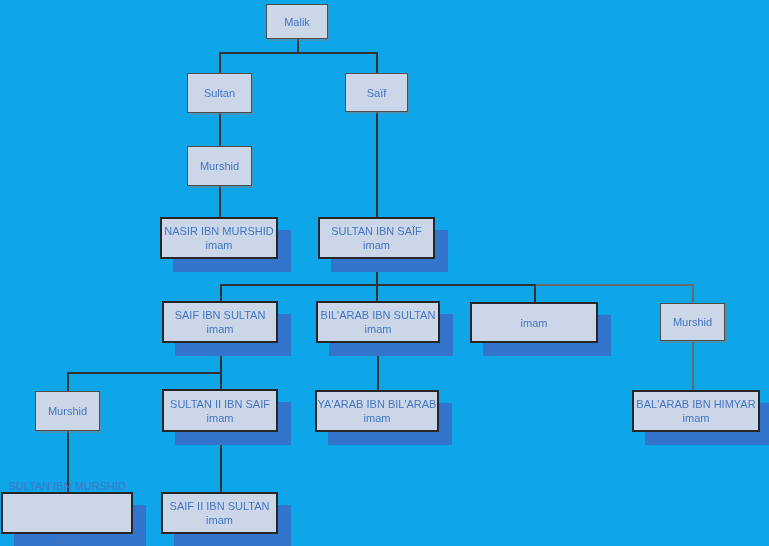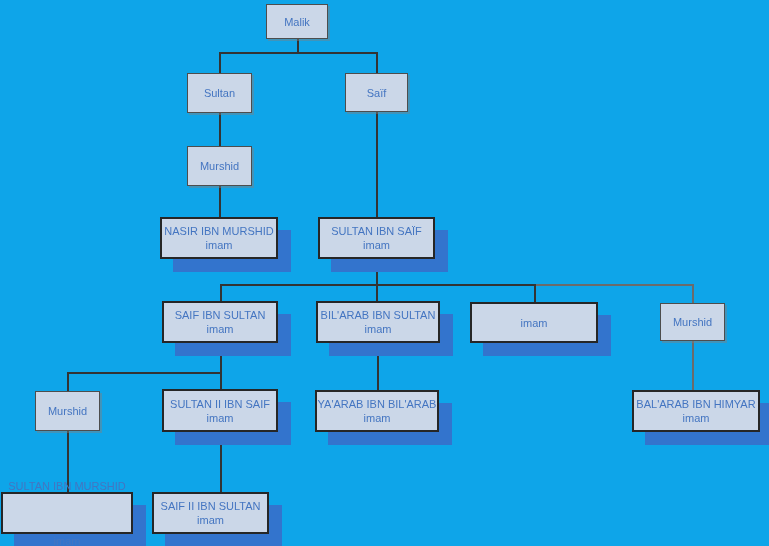--- a/index.html
+++ b/index.html
@@ -114,17 +114,17 @@
       <div class="sub">imam</div>
     </div>
     <div class="node imam" style="left: 632px; top: 390px; width: 128px; height: 42px;">
       <div class="name">BAL'ARAB IBN HIMYAR</div>
       <div class="sub">imam</div>
     </div>
     <div class="node imam" style="left: 1px; top: 492px; width: 132px; height: 42px; gap: 41px;">
       <div class="name">SULTAN IBN MURSHID</div>
       <div class="sub">imam</div>
     </div>
-    <div class="node imam" style="left: 152px; top: 492px; width: 117px; height: 42px;">
+    <div class="node imam" style="left: 161px; top: 492px; width: 117px; height: 42px;">
       <div class="name">SAIF II IBN SULTAN</div>
       <div class="sub">imam</div>
     </div>
   </div>
 
 </body></html>

